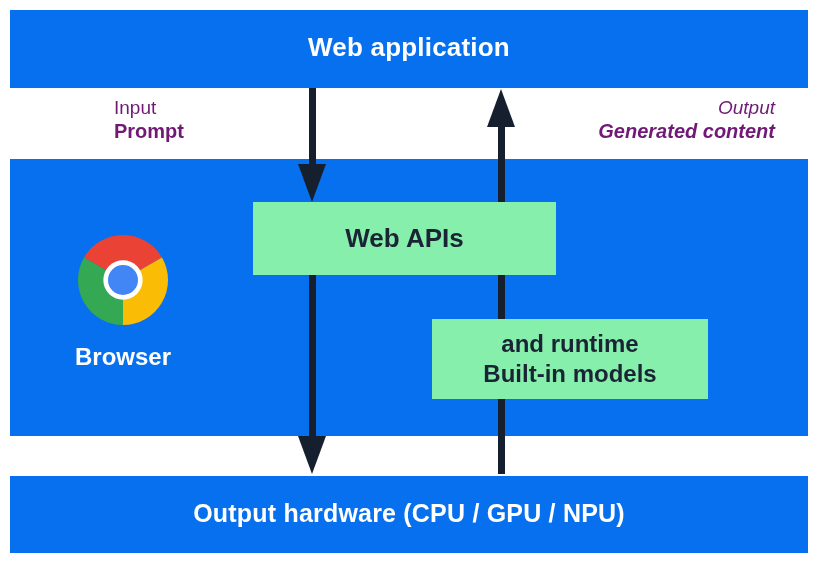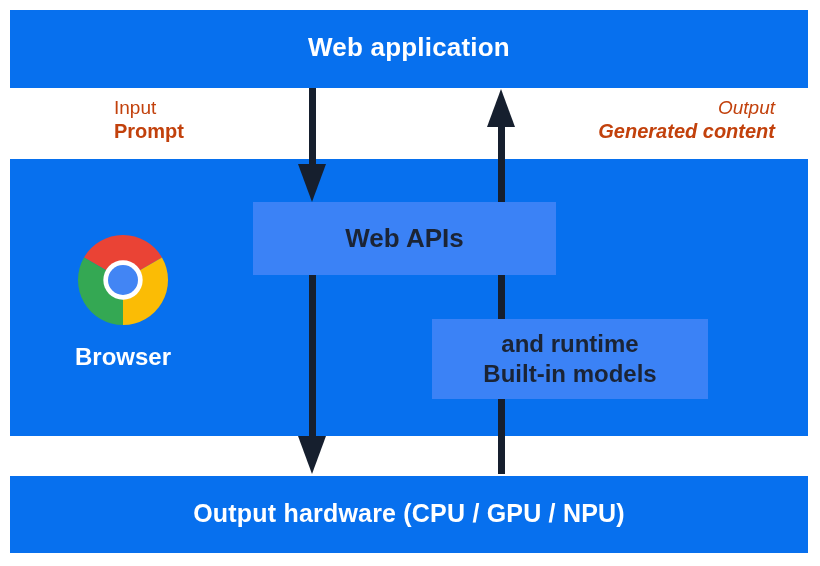--- a/index.html
+++ b/index.html
@@ -32,32 +32,32 @@
     font-weight: bold;
     letter-spacing: 0.2px;
   }
   .band-top .band-label    { font-size: 26px; }
   .band-bottom .band-label { font-size: 25px; }
 
   
   .annot {
     position: absolute;
     z-index: 2;
-    color: #c2410c;
+    color: #701a75;
     line-height: 1.22;
   }
   .annot-input  { left: 114px; top: 96px; text-align: left; }
   .annot-output { right: 45px; top: 96px; text-align: right; font-style: italic; }
   .annot .annot-title { font-size: 19px; font-weight: normal; }
   .annot .annot-sub   { font-size: 20px; font-weight: bold; }
 
   
   .ybox {
     position: absolute;
-    background: #3b82f6;
+    background: #86efac;
     z-index: 3;
     display: flex;
     flex-direction: column;
     align-items: center;
     justify-content: center;
     color: #1B2435;
     font-weight: bold;
     text-align: center;
   }
   .ybox-webapis {

